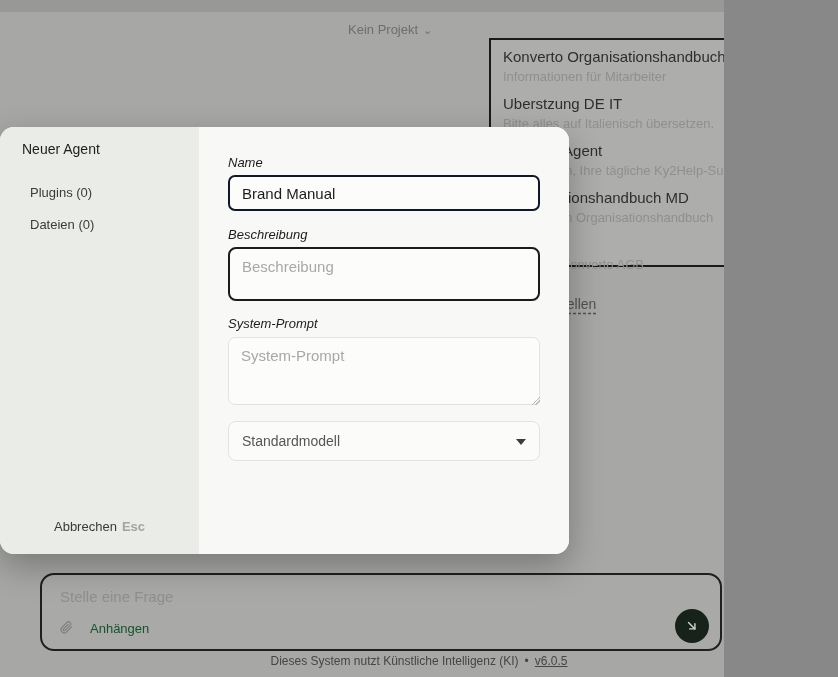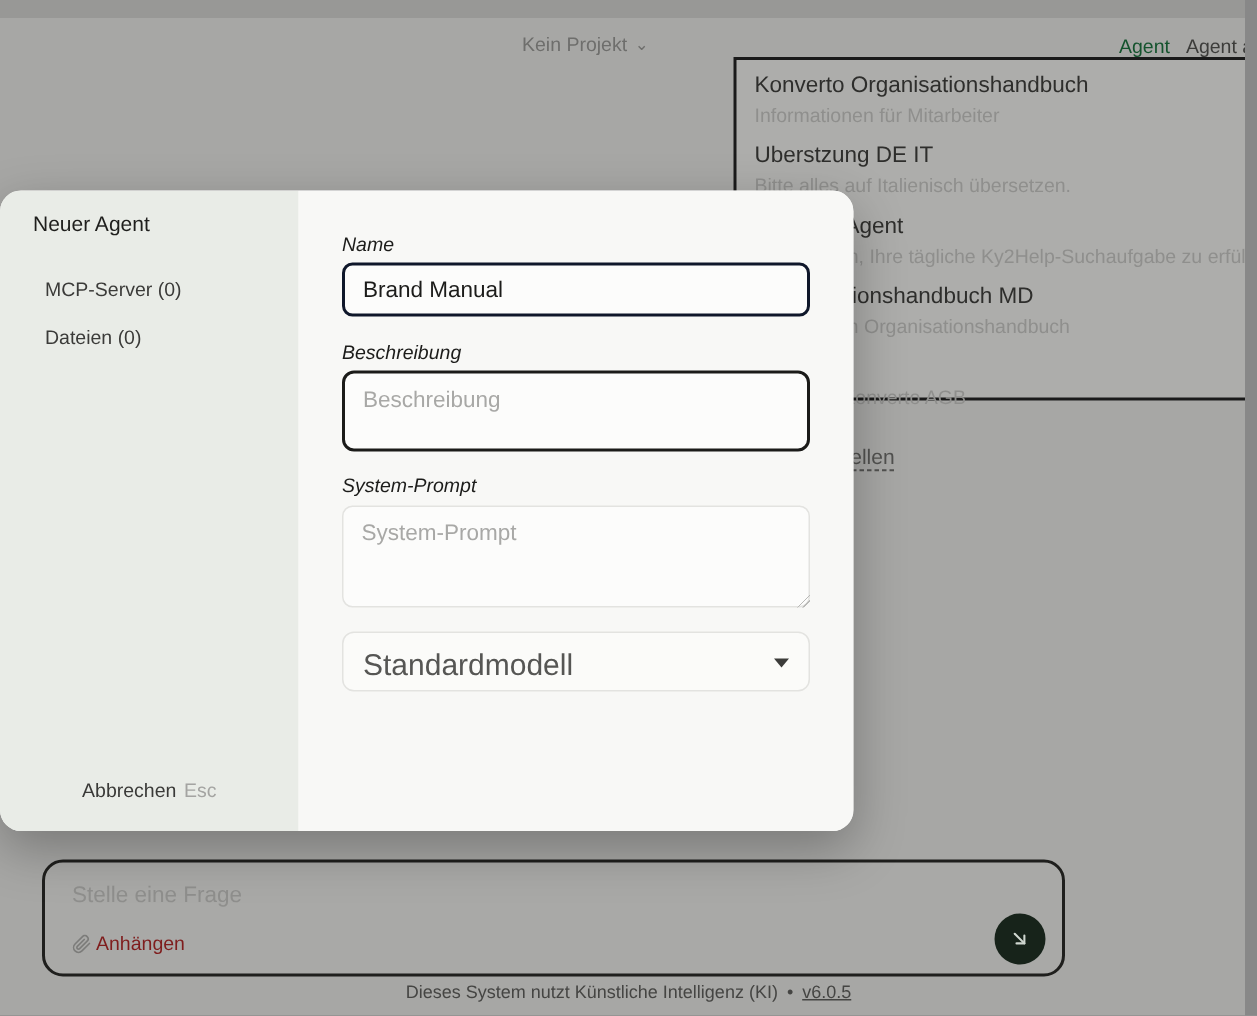--- a/index.html
+++ b/index.html
@@ -1,18 +1,18 @@
 <!DOCTYPE html>
 <html><head>
 <meta charset="utf-8">
 <style>
   * { margin:0; padding:0; box-sizing:border-box; }
   html,body { background:#888; }
   .screen {
-    position:relative; width:830px; height:677px; overflow:hidden;
+    position:relative; width:724px; height:677px; overflow:hidden;
     background:#a7a7a5; font-family:"Liberation Sans", sans-serif;
     -webkit-font-smoothing:antialiased;
   }
   
   .topstrip { position:absolute; left:0; top:0; width:838px; height:12px; background:#98989б; background:#989896; }
   .project-select { position:absolute; left:348px; top:22px; font-size:13px; color:#6e6e6c; display:flex; align-items:center; gap:5px; cursor:pointer; }
   .project-select .chev { font-size:11px; color:#6e6e6c; line-height:10px; }
   .agent-select { position:absolute; left:746px; top:23px; font-size:13px; white-space:nowrap; cursor:pointer; }
   .agent-select .agent-label { color:#14532d; margin-right:7px; }
   .agent-select .agent-value { color:#3c3c3a; font-weight:500; }
@@ -21,23 +21,23 @@
   .agent-dropdown {
     position:absolute; left:489px; top:38px; width:400px; height:229px;
     background:#adadab; border:2px solid #1a1a1a; padding:7px 12px 0 12px;
   }
   .dd-item { margin-bottom:9px; cursor:pointer; }
   .dd-title { font-size:15px; line-height:20px; color:#2e2e2c; font-weight:500; }
   .dd-desc { font-size:13px; line-height:17px; color:#8f8f8d; margin-top:1px; }
   .dd-create { margin-top:14px; font-size:14px; color:#525250; text-decoration:underline dashed; text-underline-offset:4px; cursor:pointer; display:inline-block; }
 
   
-  .chat-box { position:absolute; left:28px; top:573px; width:682px; height:78px; border:2px solid #1f1f1d; border-radius:14px; background:#a9a9a7; }
+  .chat-box { position:absolute; left:40px; top:573px; width:682px; height:78px; border:2px solid #1f1f1d; border-radius:14px; background:#a9a9a7; }
   .chat-placeholder { position:absolute; left:18px; top:13px; font-size:15px; color:#8f8f8d; }
-  .attach-btn { position:absolute; left:18px; bottom:13px; display:flex; align-items:flex-end; gap:3px; font-size:13px; color:#7f1d1d; cursor:pointer; }
+  .attach-btn { position:absolute; left:18px; bottom:13px; display:flex; align-items:flex-start; gap:17px; font-size:13px; color:#14532d; cursor:pointer; }
   .attach-btn svg { width:13px; height:13px; stroke:#7c7c7a; }
   .send-btn { position:absolute; right:11px; bottom:6px; width:34px; height:34px; border-radius:50%; background:#17231a; border:none; cursor:pointer; display:flex; align-items:center; justify-content:center; }
   .send-btn svg { width:14px; height:14px; stroke:#cfd6cf; }
 
   .footer { position:absolute; left:0; top:654px; width:838px; text-align:center; font-size:12px; color:#454543; }
   .footer .sep { margin:0 6px; }
   .footer .version { text-decoration:underline; color:#454543; cursor:pointer; }
 
   
   .modal {
@@ -47,35 +47,35 @@
     background:#f8f8f6;
   }
   .modal-side { position:relative; width:199px; background:#e9ece7; flex:none; }
   .modal-title { position:absolute; left:22px; top:14px; font-size:14px; font-weight:500; color:#1f1f1d; }
   .modal-nav { position:absolute; left:0; top:49px; width:100%; }
   .nav-item { height:32px; display:flex; align-items:center; padding-left:22px; font-size:13px; color:#3b3b39; cursor:pointer; margin:0 9px 0 8px; border-radius:5px; }
   .nav-item.selected { background:#dbdfd9; color:#2a2a28; }
   .submit-btn { position:absolute; left:14px; top:350px; width:171px; height:29px; border:none; border-radius:15px; background:#1a271d; color:#eef1ee; font-size:13px; font-family:inherit; cursor:pointer; box-shadow:0 3px 6px rgba(0,0,0,0.18); }
   .cancel-row { position:absolute; left:0; top:392px; width:100%; text-align:center; font-size:13px; }
   .cancel-label { color:#3a3a38; cursor:pointer; }
-  .cancel-kbd { color:#a4a4a2; margin-left:5px; }
+  .cancel-kbd { color:#a4a4a2; margin-left:5px;font-weight:bold; }
 
   .modal-main { position:relative; flex:1; background:#f8f8f6; }
   .field-label { position:absolute; left:29px; font-size:13px; color:#1c1c1a;font-style:italic; }
   .lbl-name { top:28px; }
   .lbl-desc { top:100px; }
   .lbl-sp { top:189px; }
   .name-input { position:absolute; left:29px; top:48px; width:312px; height:36px; border:2px solid #0f172a; border-radius:7px; background:#fcfcfb; font-family:inherit; font-size:15px; color:#1c1c1a; padding:0 12px; outline:none; }
   .desc-textarea { position:absolute; left:29px; top:120px; width:312px; height:54px; border:2px solid #1b1b19; border-radius:8px; background:#fcfcfb; font-family:inherit; font-size:15px; color:#1c1c1a; padding:9px 12px; resize:none; outline:none; }
   .sp-textarea { position:absolute; left:29px; top:210px; width:312px; height:68px; border:1px solid #e3e3e0; border-radius:7px; background:#fcfcfb; font-family:inherit; font-size:15px; color:#1c1c1a; padding:9px 12px; resize:none; outline:none; }
   .desc-textarea::placeholder, .sp-textarea::placeholder { color:#a8a8a6; }
   .resize-grip { position:absolute; left:332px; top:269px; width:9px; height:9px; pointer-events:none;
     background:linear-gradient(135deg, transparent 0 50%, #b9b9b7 50% 57%, transparent 57% 72%, #b9b9b7 72% 79%, transparent 79%); }
   .model-select { position:absolute; left:29px; top:294px; width:312px; height:40px; border:1px solid #e3e3e0; border-radius:8px; background:#fbfbf9; cursor:pointer; }
-  .model-value { position:absolute; left:13px; top:11px; font-size:20px; color:#565654; }
+  .model-value { position:absolute; left:13px; top:11px; font-size:14px; color:#565654; }
   .model-chev { position:absolute; right:13px; top:17px; width:0; height:0; border-left:5px solid transparent; border-right:5px solid transparent; border-top:6px solid #3c3c3a; }
 </style>
 </head>
 <body>
 
 <div class="screen">
 
   <div class="topstrip"></div>
 
   <div class="project-select">
@@ -129,21 +129,21 @@
   </div>
 
   <div class="footer">
     <span>Dieses System nutzt Künstliche Intelligenz (KI)</span><span class="sep">•</span><span class="version">v6.0.5</span>
   </div>
 
   <div class="modal">
     <div class="modal-side">
       <div class="modal-title">Neuer Agent</div>
       <div class="modal-nav">
-        <div class="nav-item">MCP-Server (0)</div>
+        <div class="nav-item">Plugins (0)</div>
         <div class="nav-item">Dateien (0)</div>
       </div>
       <div class="cancel-row">
         <span class="cancel-label">Abbrechen</span><span class="cancel-kbd">Esc</span>
       </div>
     </div>
     <div class="modal-main">
       <div class="field-label lbl-name">Name</div>
       <input class="name-input" type="text" value="Brand Manual" style="">
       <div class="field-label lbl-desc">Beschreibung</div>

